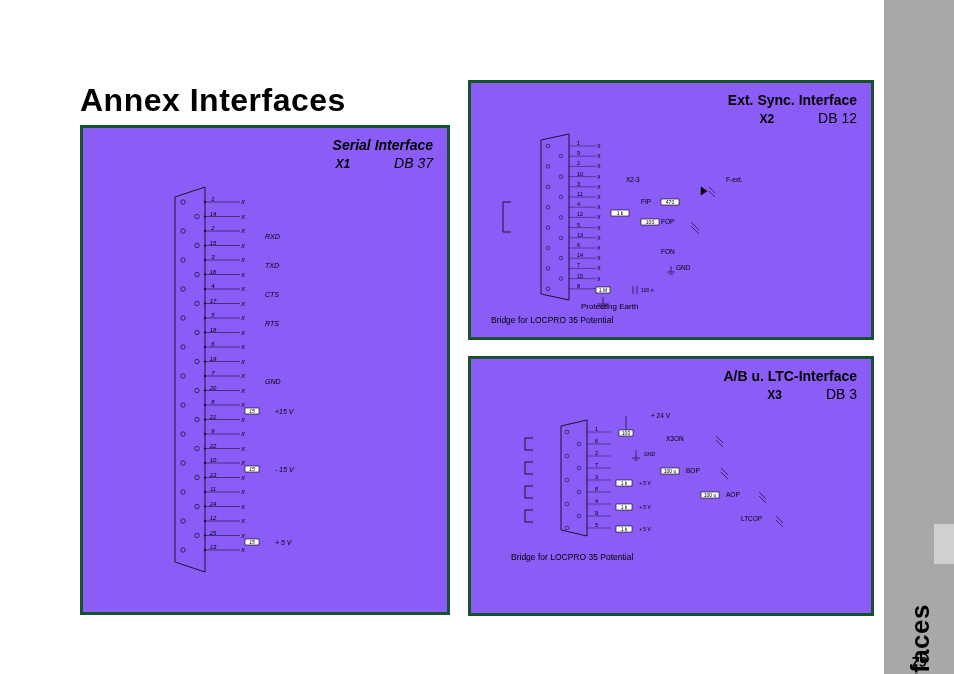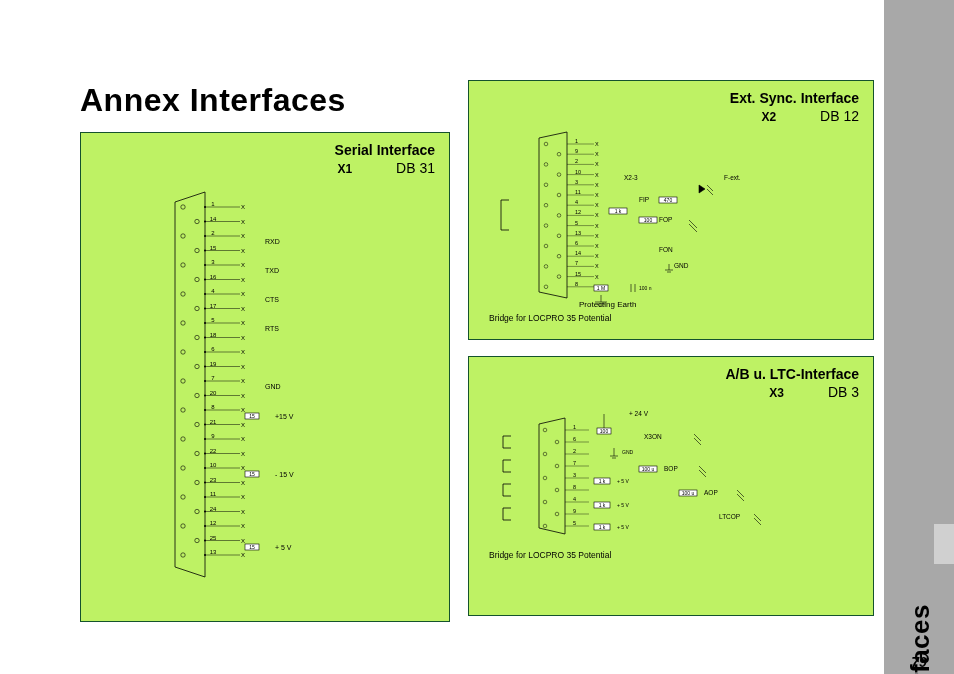--- a/index.html
+++ b/index.html
@@ -58,22 +58,22 @@
   .main-title {
     position: absolute;
     left: 80px;
     top: 82px;
     font-size: 32px;
     font-weight: 900;
     letter-spacing: 0.5px;
   }
   .panel {
     position: absolute;
-    border: 1px solid #14532d;
-    background: #bef264;
+    border: 3px solid #14532d;
+    background: #8b5cf6;
   }
   .panel-title {
     text-align: right;
     font-size: 14px;
     line-height: 1.3;
     padding: 8px 14px 4px 0;
     font-weight: 400;
   }
   .panel-title b { font-weight: 700; }
   .panel-title .conn { font-weight: 700; font-size: 12px; }
@@ -86,37 +86,37 @@
   .note { font-size: 8px; padding-left: 20px; }
   .bottom-row {
     display: flex;
     justify-content: space-between;
     padding: 4px 14px 8px 20px;
     font-size: 8.5px;
   }
   .legend-col { text-align: left; }
 
   
-  #p1 { left: 80px; top: 132px; width: 370px; height: 490px; }
+  #p1 { left: 80px; top: 125px; width: 370px; height: 490px; font-style: italic; }
   
   #p2 { left: 468px; top: 80px; width: 406px; height: 260px; }
   
-  #p3 { left: 468px; top: 356px; width: 406px; height: 260px; }
+  #p3 { left: 468px; top: 356px; width: 406px; height: 260px; padding-left: 20px; }
 </style>
 </head>
 <body>
 
 <div class="page">
   <h1 class="main-title">Annex Interfaces</h1>
 
   <div id="p1" class="panel">
     <div class="panel-title">
       <b>Serial Interface</b><br>
       <span class="conn">X1</span>
-      <span class="db">DB 31</span>
+      <span class="db">DB 37</span>
     </div>
     <div class="figure">
       <svg width="220" height="420" viewBox="0 0 220 420">
         <g stroke="#000" stroke-width="0.8" fill="none">
 
           <path d="M 20 20 L 50 10 L 50 395 L 20 385 Z"></path>
         </g>
         <g font-size="7" font-family="Arial" fill="#000" text-anchor="middle" stroke="none">
 
           <g id="db25pins">

